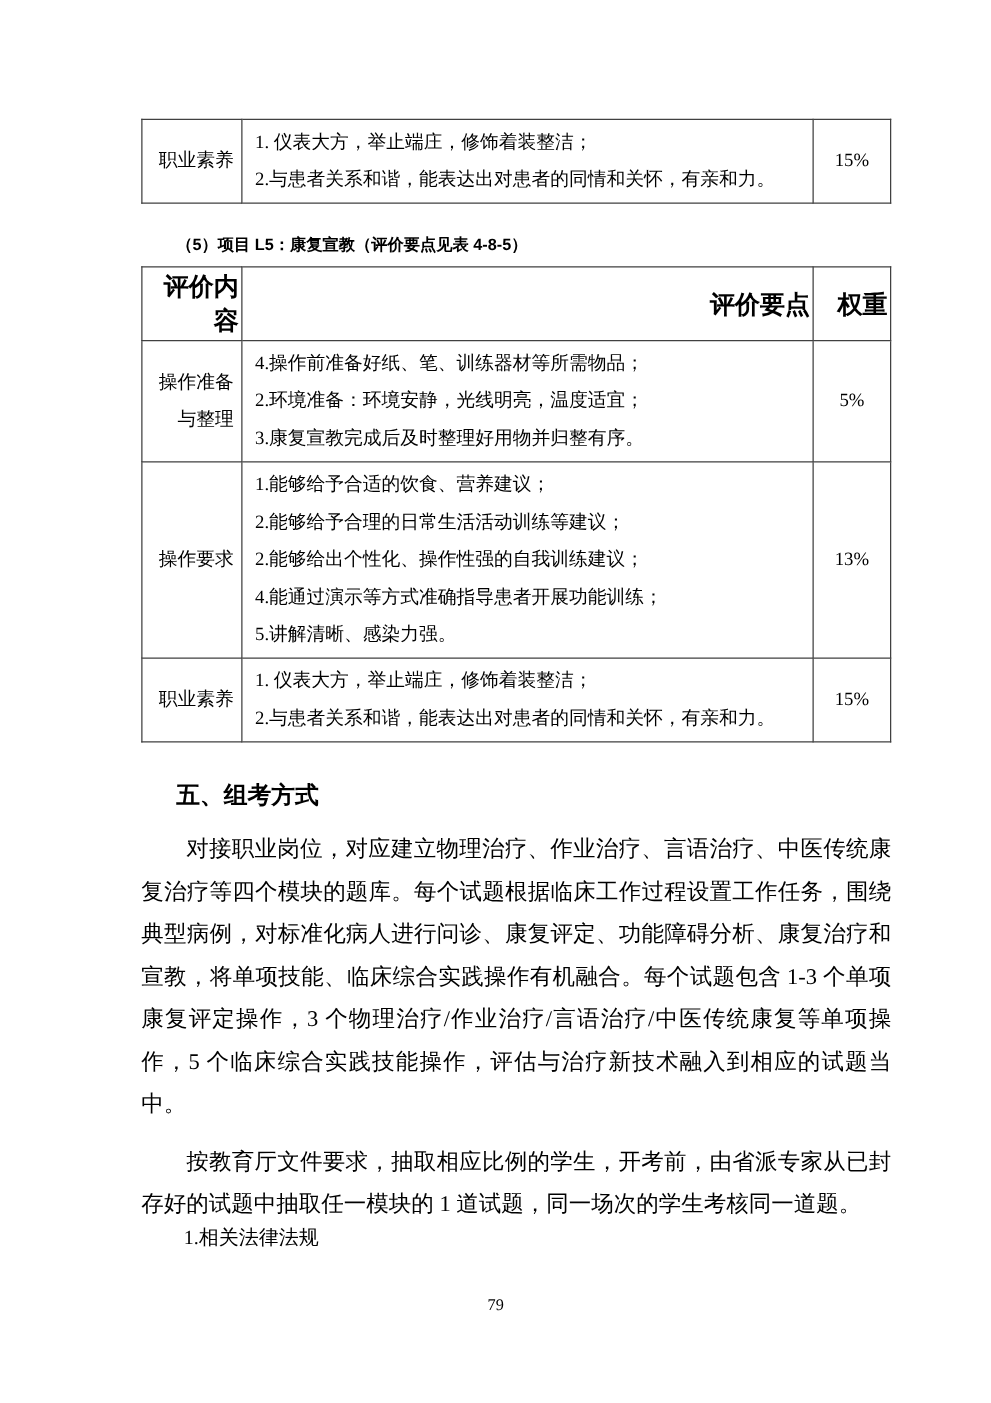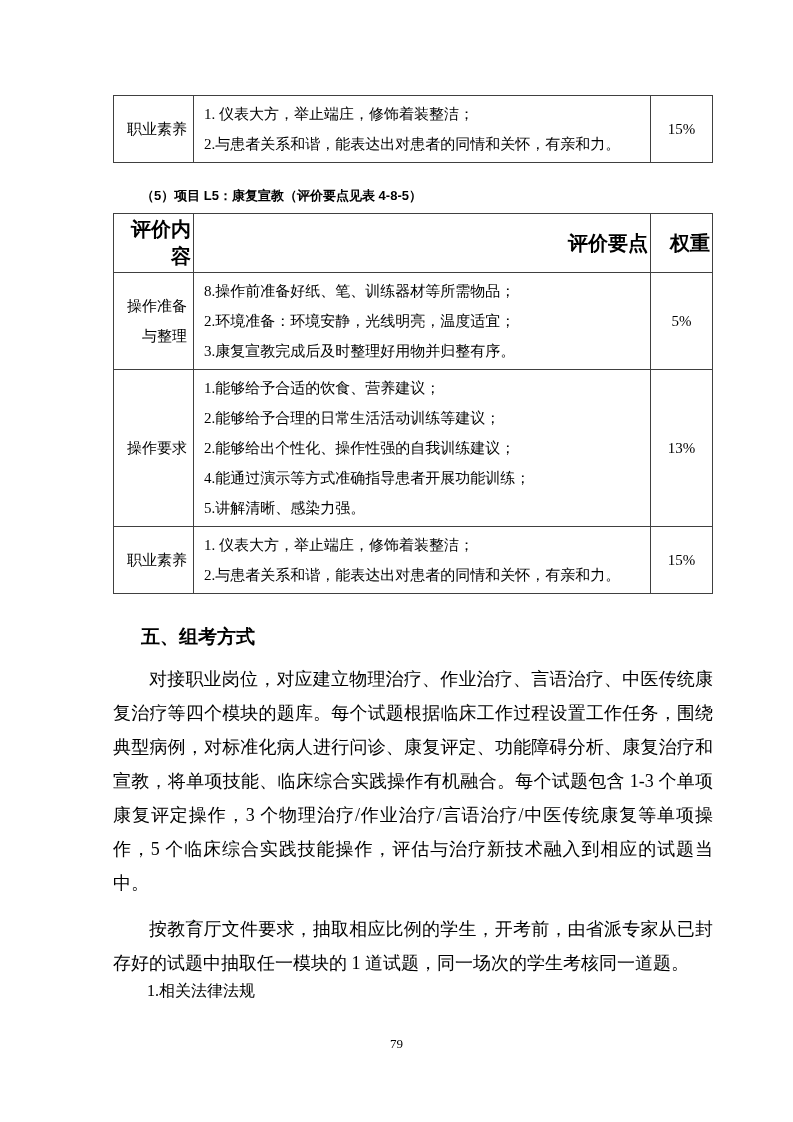--- a/index.html
+++ b/index.html
@@ -131,21 +131,21 @@
           <th>权重</th>
         </tr>
       </thead>
       <tbody>
         <tr>
           <td class="cat-cell">
             <div>操作准备</div>
             <div>与整理</div>
           </td>
           <td class="points-cell">
-            <div>8.操作前准备好纸、笔、训练器材等所需物品；</div>
+            <div>4.操作前准备好纸、笔、训练器材等所需物品；</div>
             <div>2.环境准备：环境安静，光线明亮，温度适宜；</div>
             <div>3.康复宣教完成后及时整理好用物并归整有序。</div>
           </td>
           <td class="weight-cell">5%</td>
         </tr>
         <tr>
           <td class="cat-cell">
             <div>操作要求</div>
           </td>
           <td class="points-cell">

